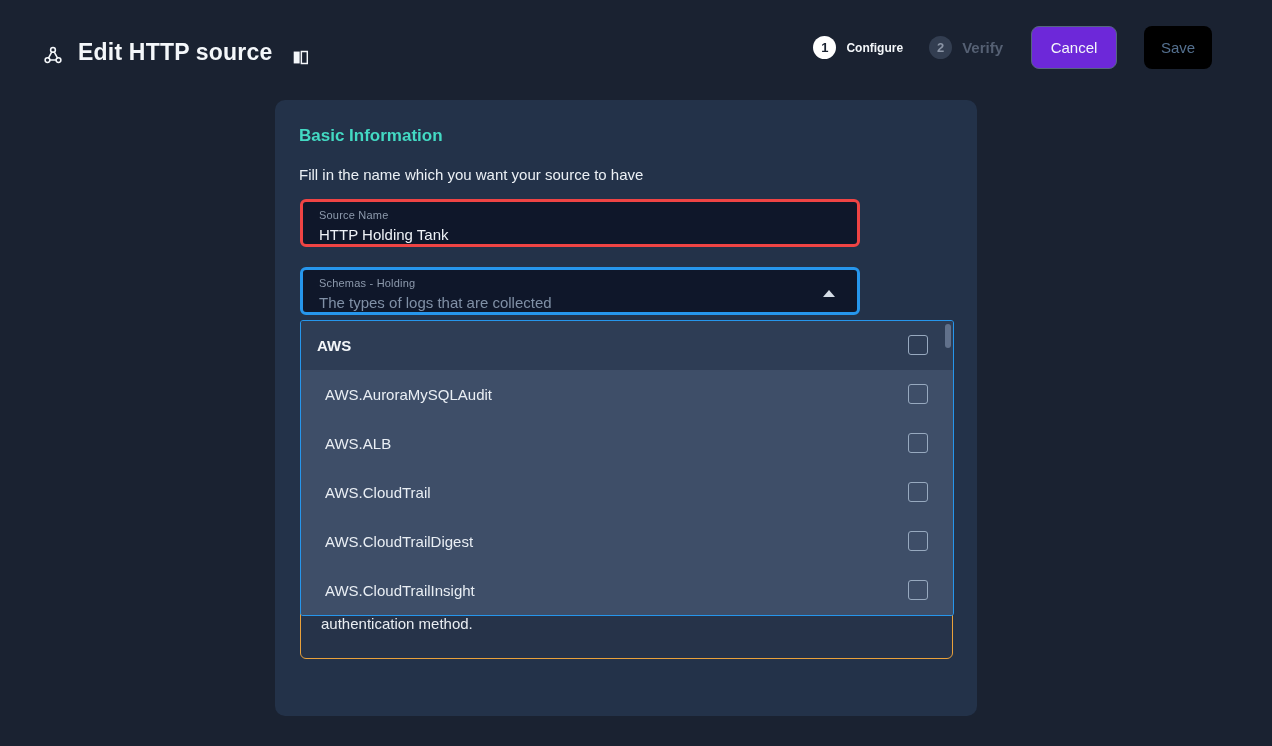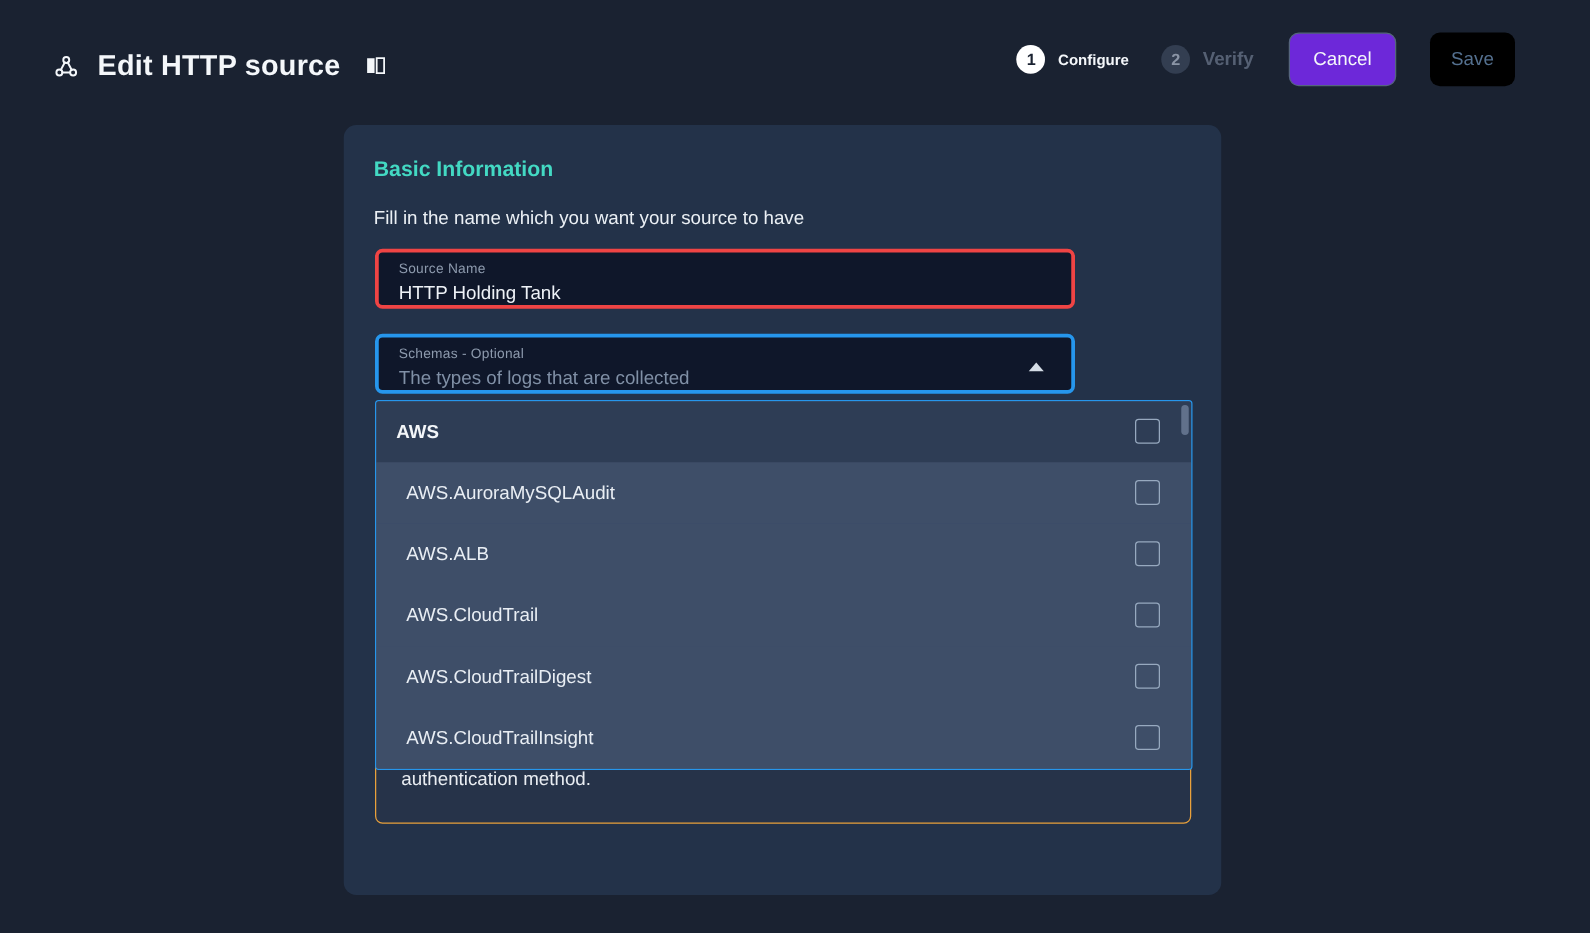--- a/index.html
+++ b/index.html
@@ -11,21 +11,21 @@
     overflow: hidden;
   }
   .app { position: relative; width: 1272px; height: 746px; background: #1A2231; }
 
   
   .topbar {
     position: absolute; top: 0; left: 0; right: 0; height: 95px;
     display: flex; align-items: center; justify-content: space-between;
     padding: 0 60px 0 42px;
   }
-  .topbar-left { display: flex; align-items: center; gap: 14px; margin-top: 10px; }
+  .topbar-left { display: flex; align-items: flex-end; gap: 14px; margin-top: 10px; }
   .webhook-icon { width: 22px; height: 22px; display: inline-flex; }
   .page-title { font-size: 23px; font-weight: 700; color: #F4F7FA; letter-spacing: 0.2px; }
   .book-icon { width: 17px; height: 17px; display: inline-flex; margin-left: 6px; cursor: pointer; }
 
   .topbar-right { display: flex; align-items: center; }
   .stepper { display: flex; align-items: center; gap: 26px; margin-right: 28px; }
   .step { display: flex; align-items: center; gap: 10px; }
   .step-circle {
     width: 23px; height: 23px; border-radius: 50%;
     display: inline-flex; align-items: center; justify-content: center;
@@ -168,21 +168,21 @@
     <section class="panel">
       <h2 class="section-title">Basic Information</h2>
       <p class="section-subtitle">Fill in the name which you want your source to have</p>
 
       <div class="field field-source">
         <label class="field-label">Source Name</label>
         <input class="field-input" value="HTTP Holding Tank" style="">
       </div>
 
       <div class="field field-schemas">
-        <label class="field-label">Schemas - Optional</label>
+        <label class="field-label">Schemas - Holding</label>
         <input class="field-input" placeholder="The types of logs that are collected" style="">
         <span class="caret-up"></span>
       </div>
 
       <div class="warning-box">
         <p class="warning-text">authentication method.</p>
       </div>
 
       <div class="dropdown">
 

